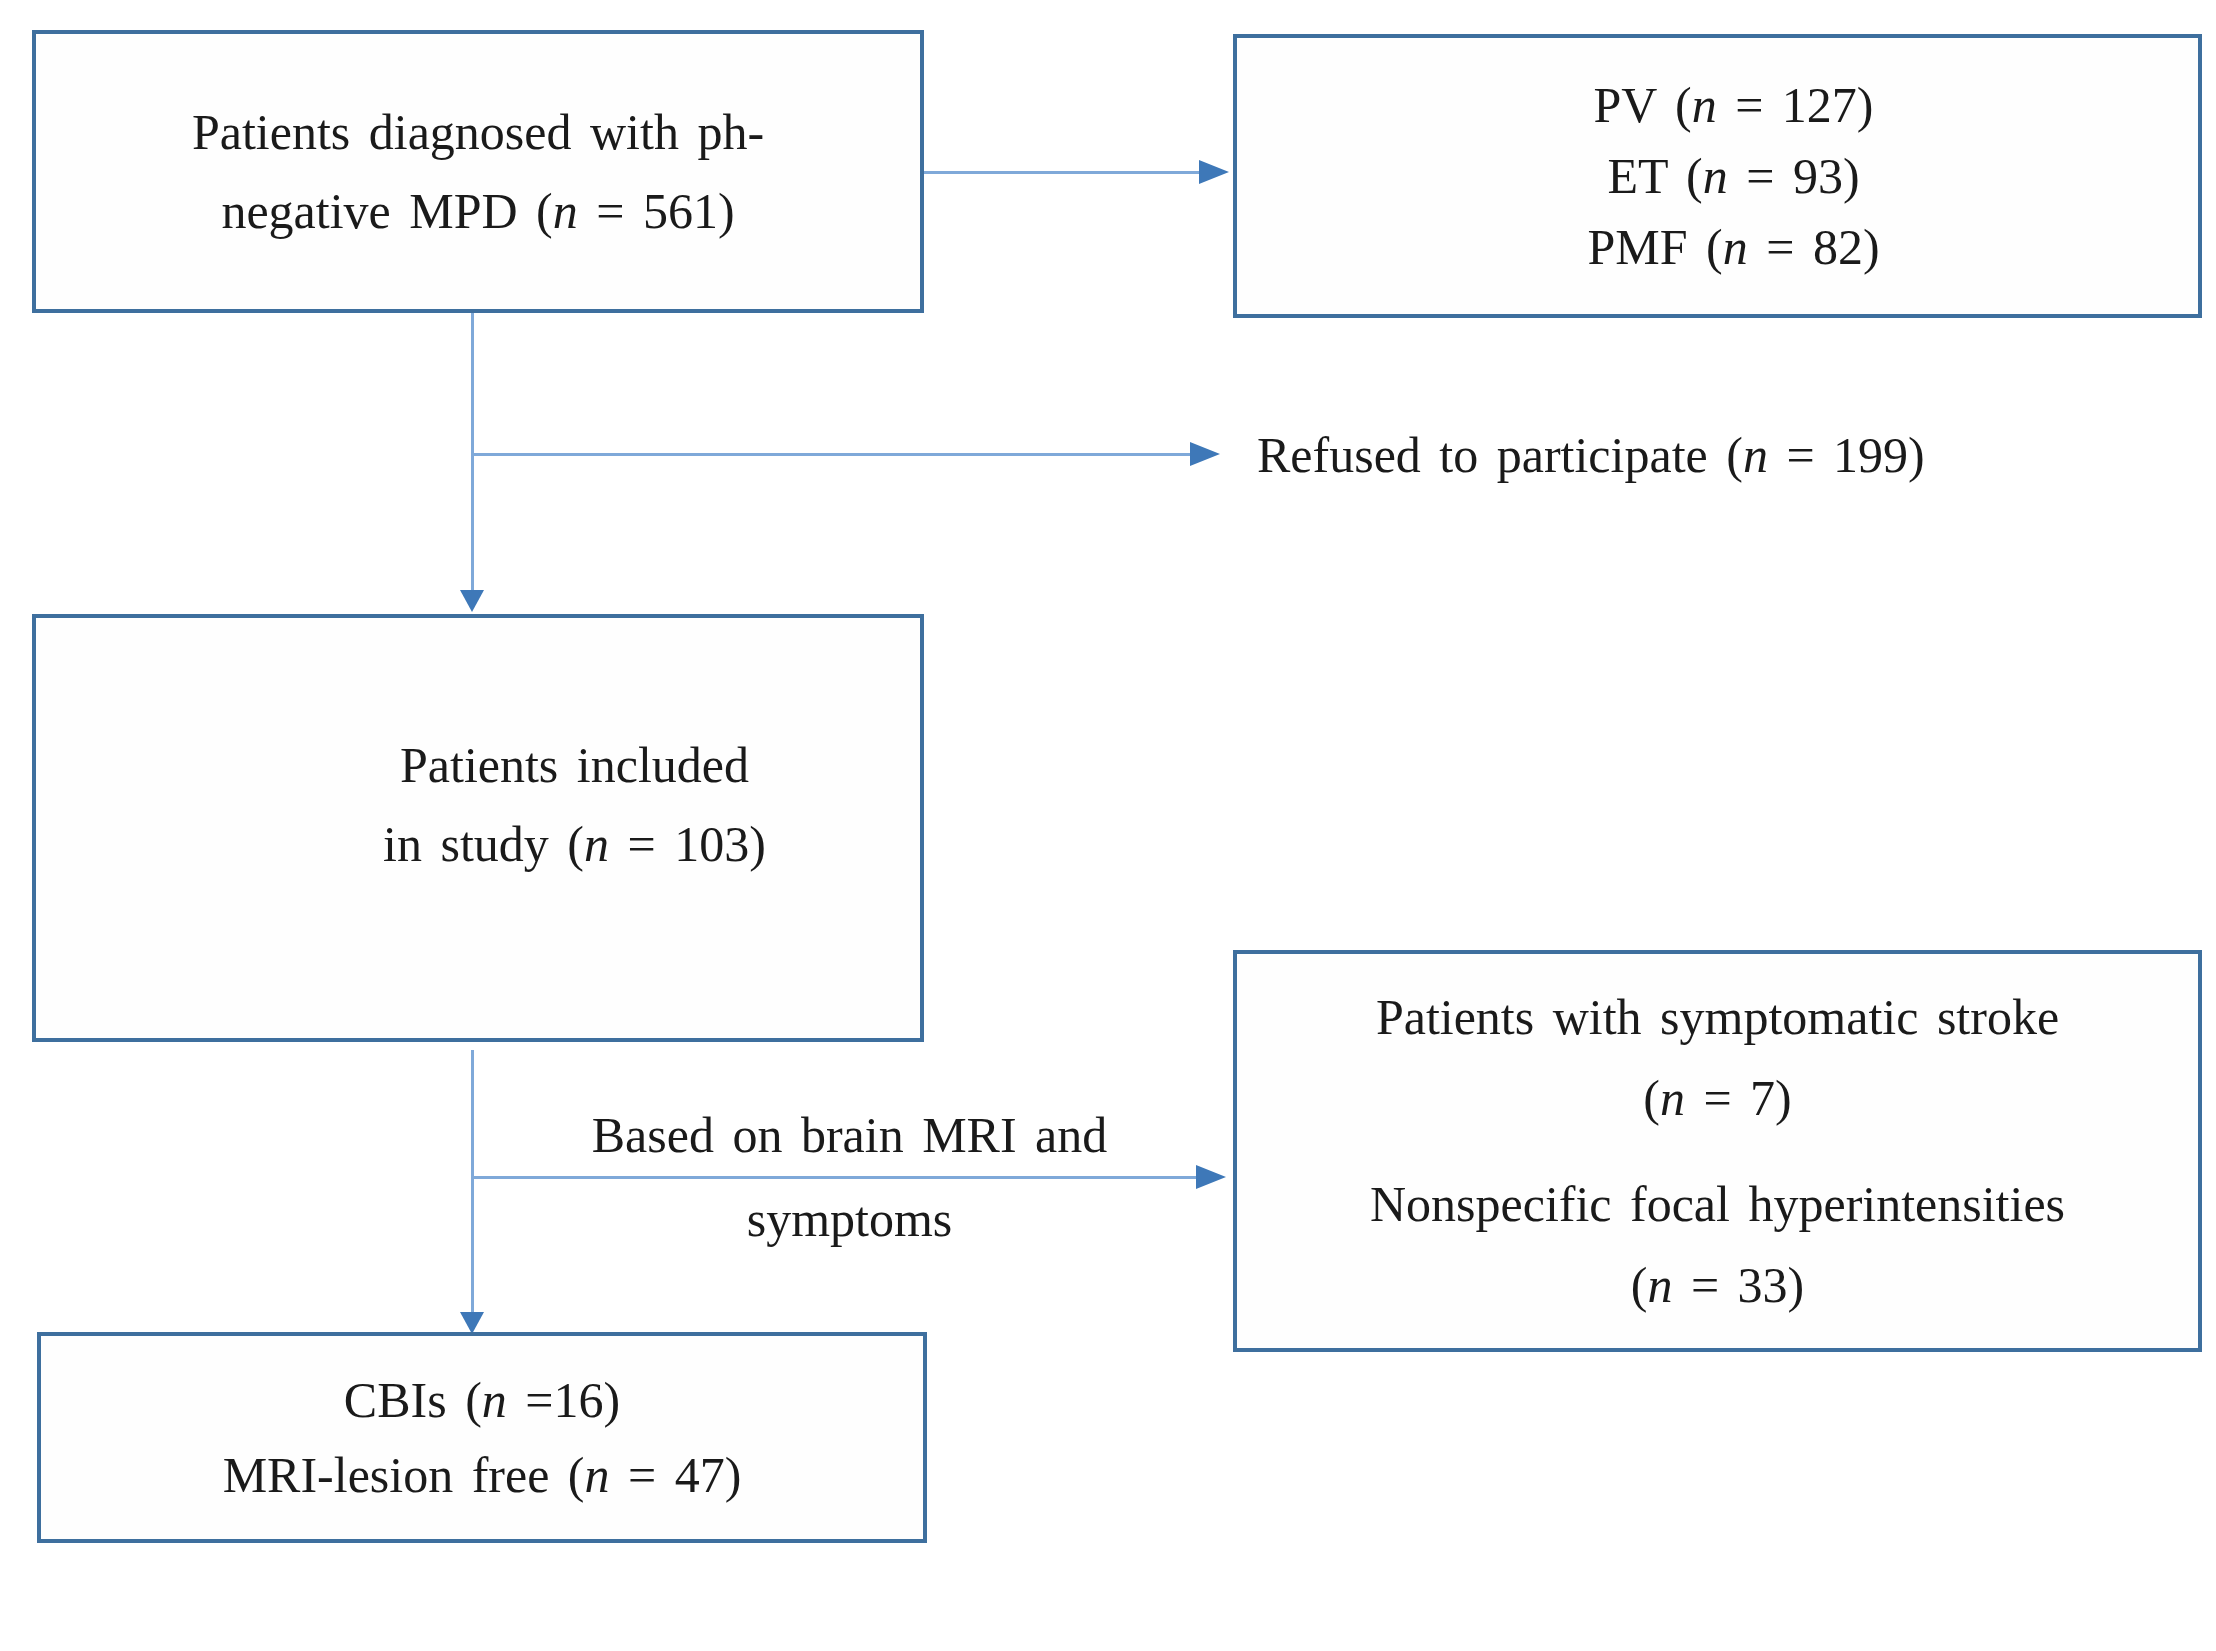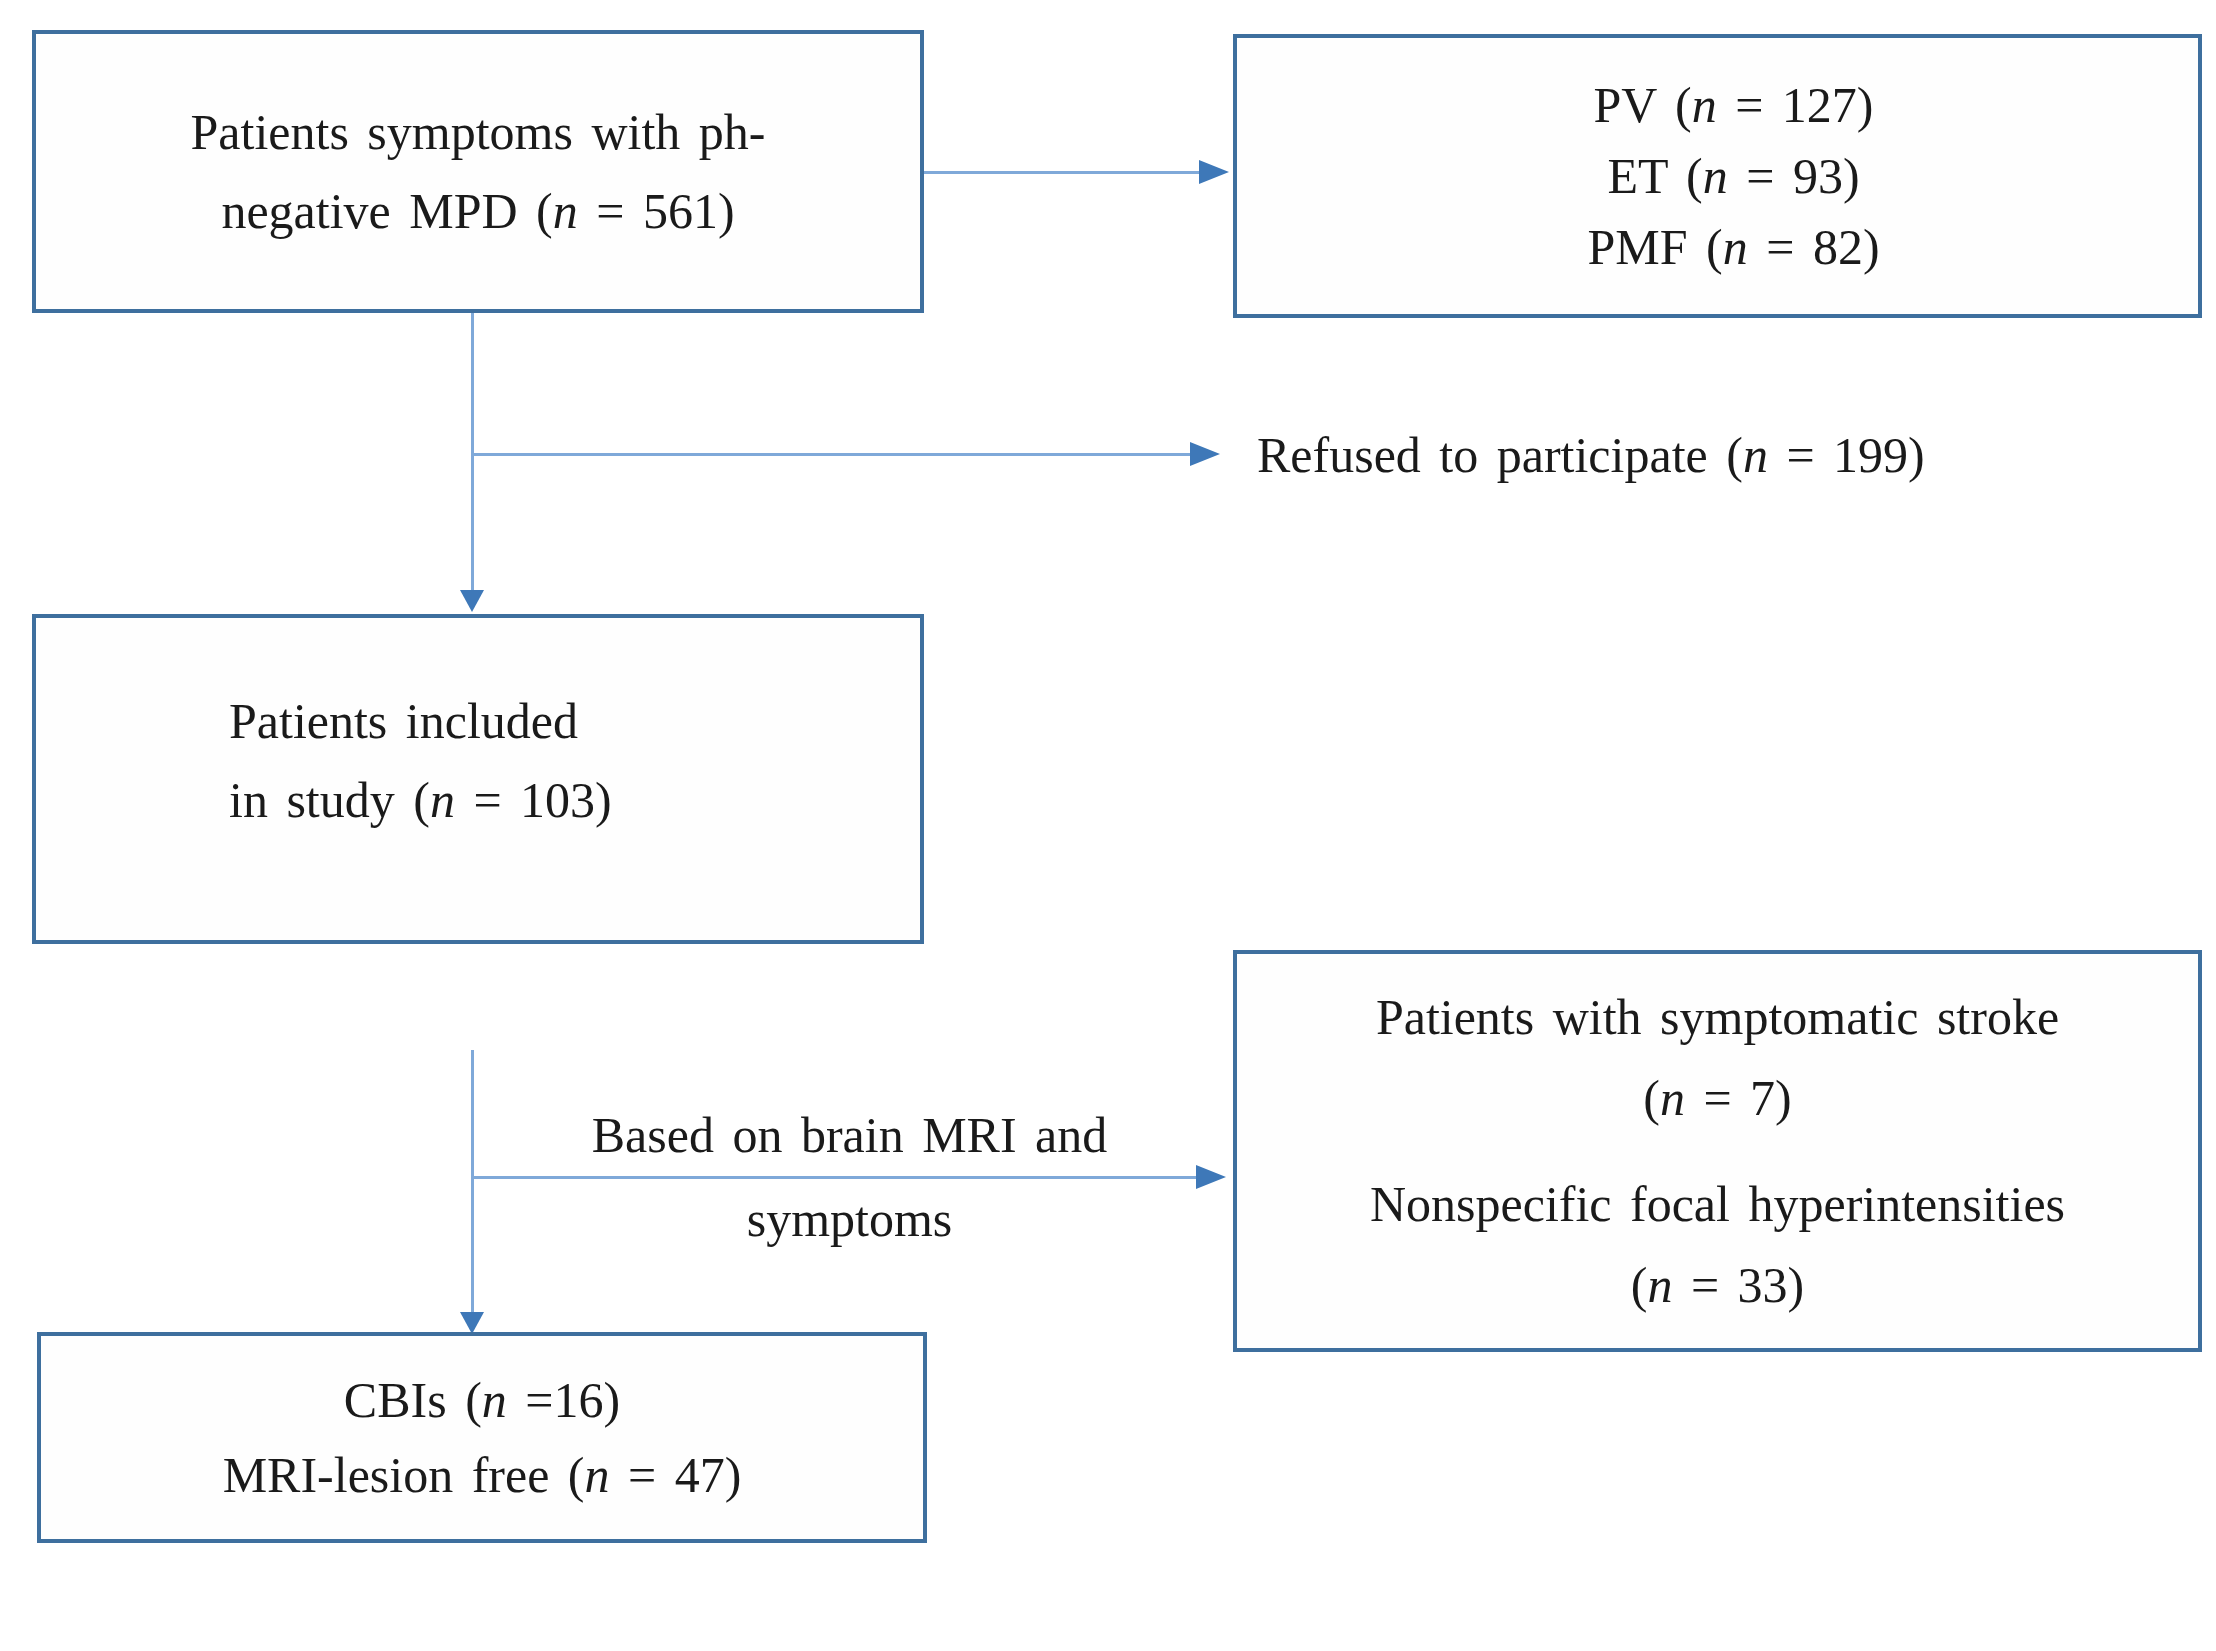--- a/index.html
+++ b/index.html
@@ -24,22 +24,22 @@
     font-size: 50px;
     line-height: 79px;
     word-spacing: 0.12em;
     white-space: nowrap;
   }
   .it { font-style: italic; }
 
   #box-mpd        { left: 32px;   top: 30px;   width: 892px; height: 283px; }
   #box-subtypes   { left: 1233px; top: 34px;   width: 969px; height: 284px; padding-left: 32px; }
   #box-subtypes .line { line-height: 71px; }
-  #box-included   { left: 32px;   top: 614px;  width: 892px; height: 330px;
-                    padding-left: 193px; padding-top: 64px; }
+  #box-included   { left: 32px;   top: 614px;  width: 892px; height: 428px;
+                    padding-left: 193px; padding-top: 108px; align-items: center; }
   #box-mri        { left: 1233px; top: 950px; width: 969px; height: 402px; }
   #box-mri .line  { line-height: 81px; }
   #box-mri .para2 { margin-top: 25px; }
   #box-final      { left: 37px;   top: 1332px; width: 890px; height: 211px; text-align: right; }
   #box-final .line { line-height: 75px; }
 
   .hline { position: absolute; height: 3.4px; background: #7fa9d9; }
   .vline { position: absolute; width: 3.4px;  background: #7fa9d9; }
   .head-right {
     position: absolute; width: 0; height: 0;
@@ -78,21 +78,21 @@
     text-align: center; font-size: 50px; line-height: 84px; word-spacing: 0.12em;
   }
 </style>
 </head>
 <body>
 
 <div class="stage">
 
   <div class="box center-text" id="box-mpd">
     <div class="line">
-      <span>Patients symptoms with ph-</span>
+      <span>Patients diagnosed with ph-</span>
     </div>
     <div class="line">
       <span>negative MPD (</span><span class="it">n</span><span> = 561)</span>
     </div>
   </div>
 
   <div class="box center-text" id="box-subtypes">
     <div class="line">
       <span>PV (</span><span class="it">n</span><span> = 127)</span>
     </div>

